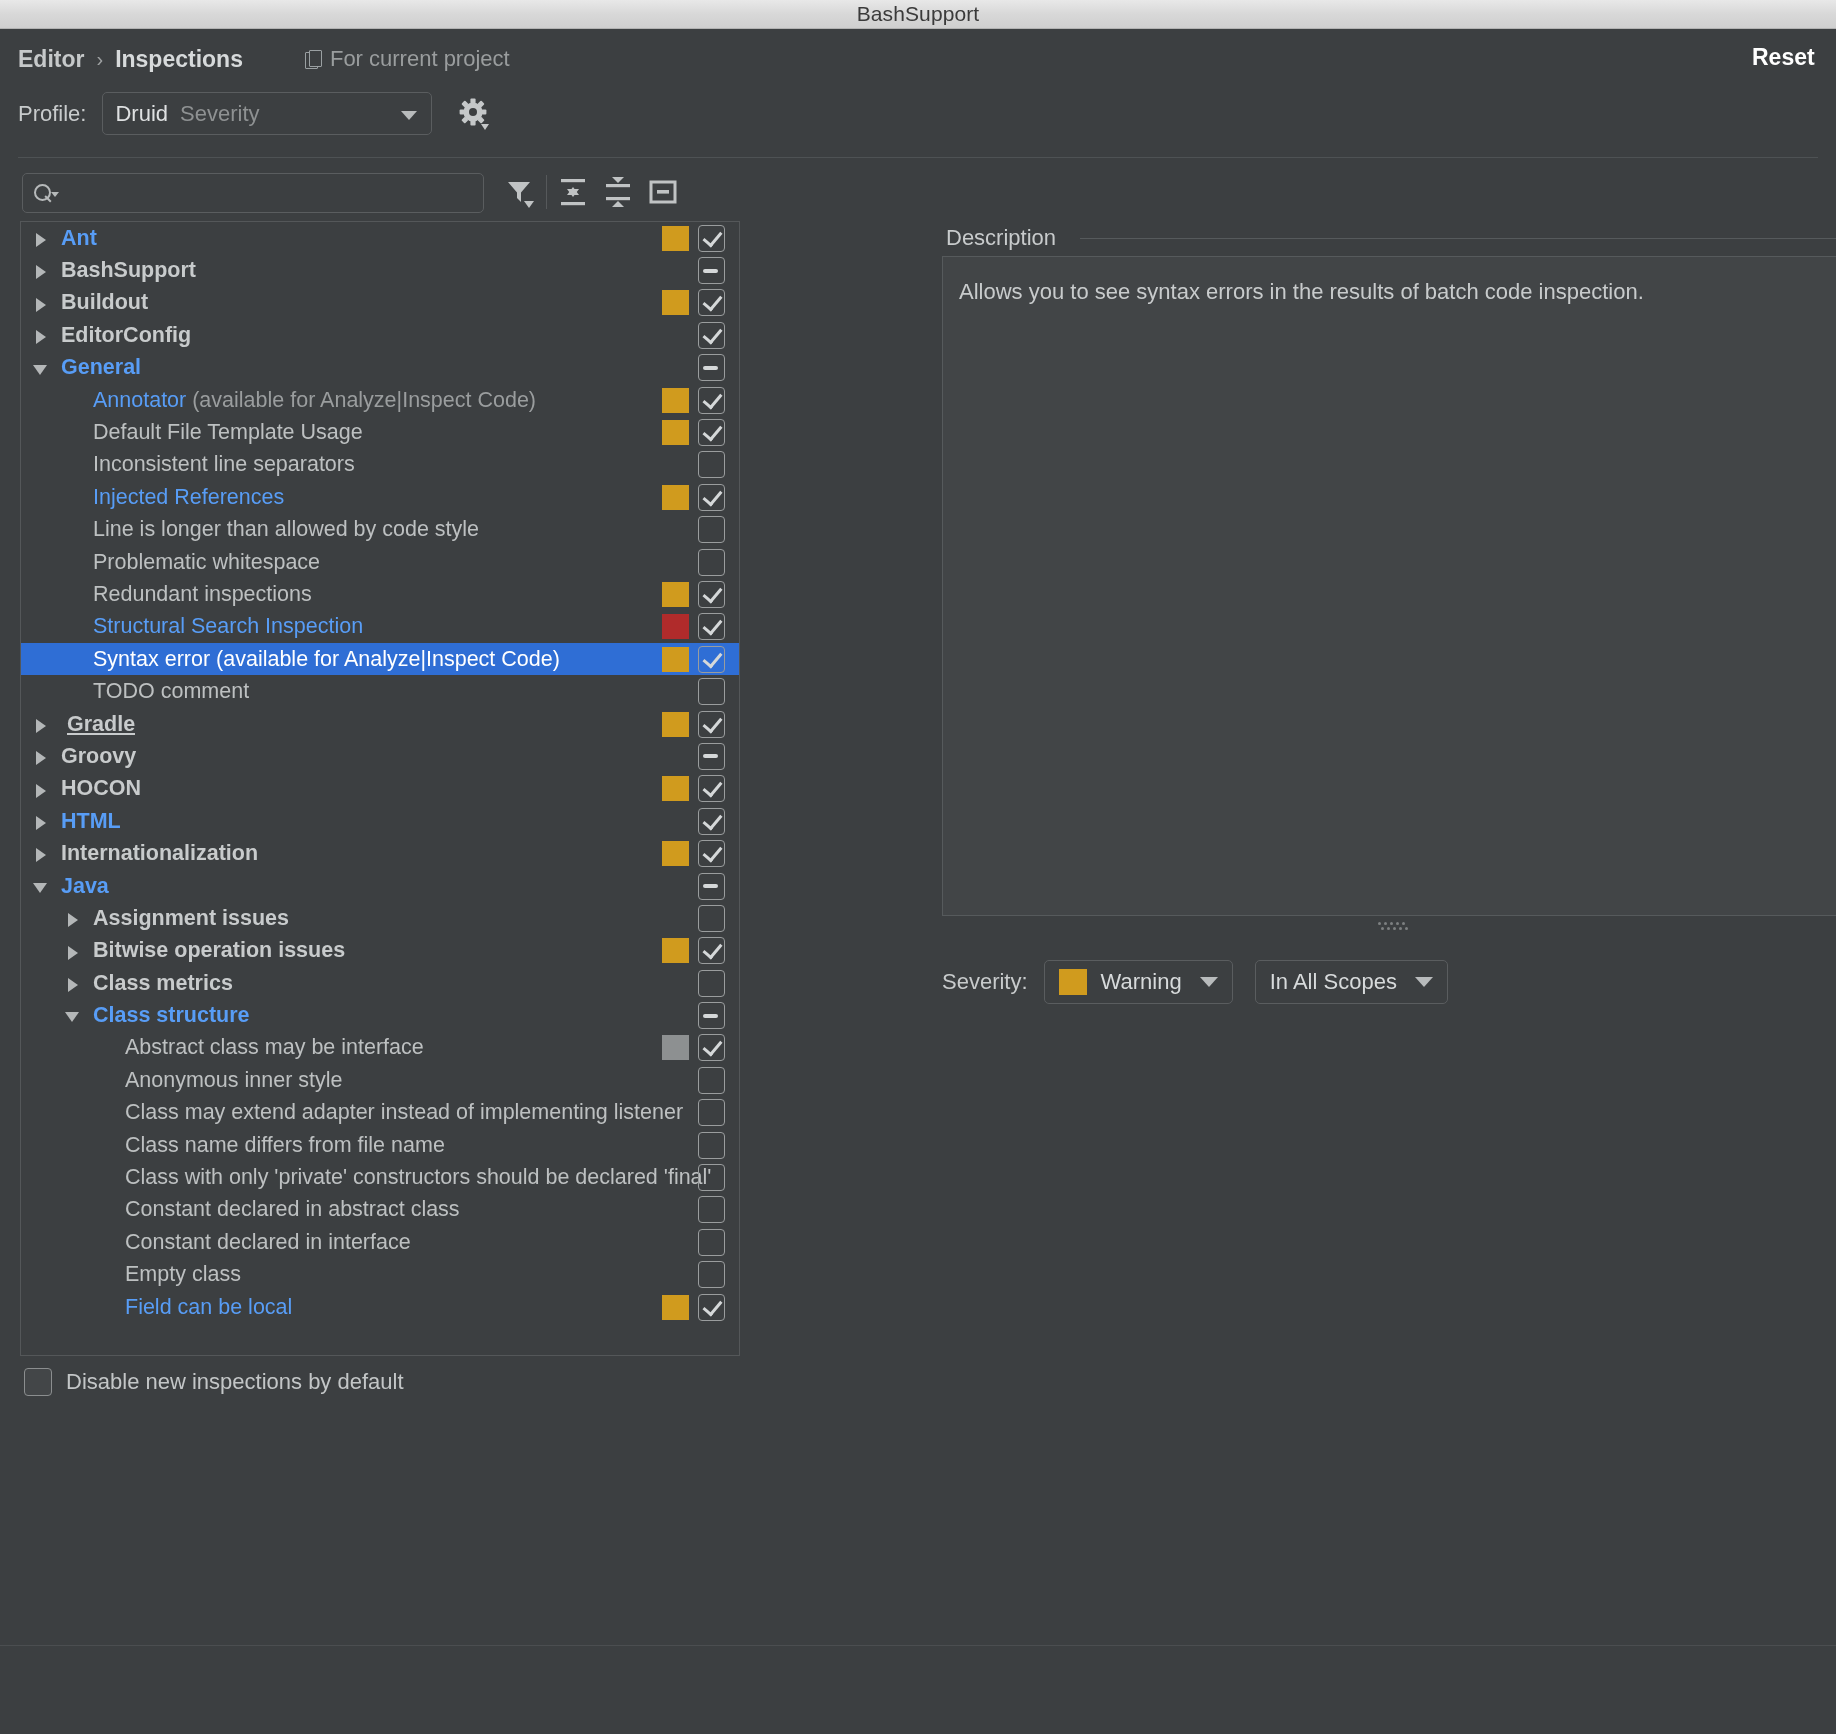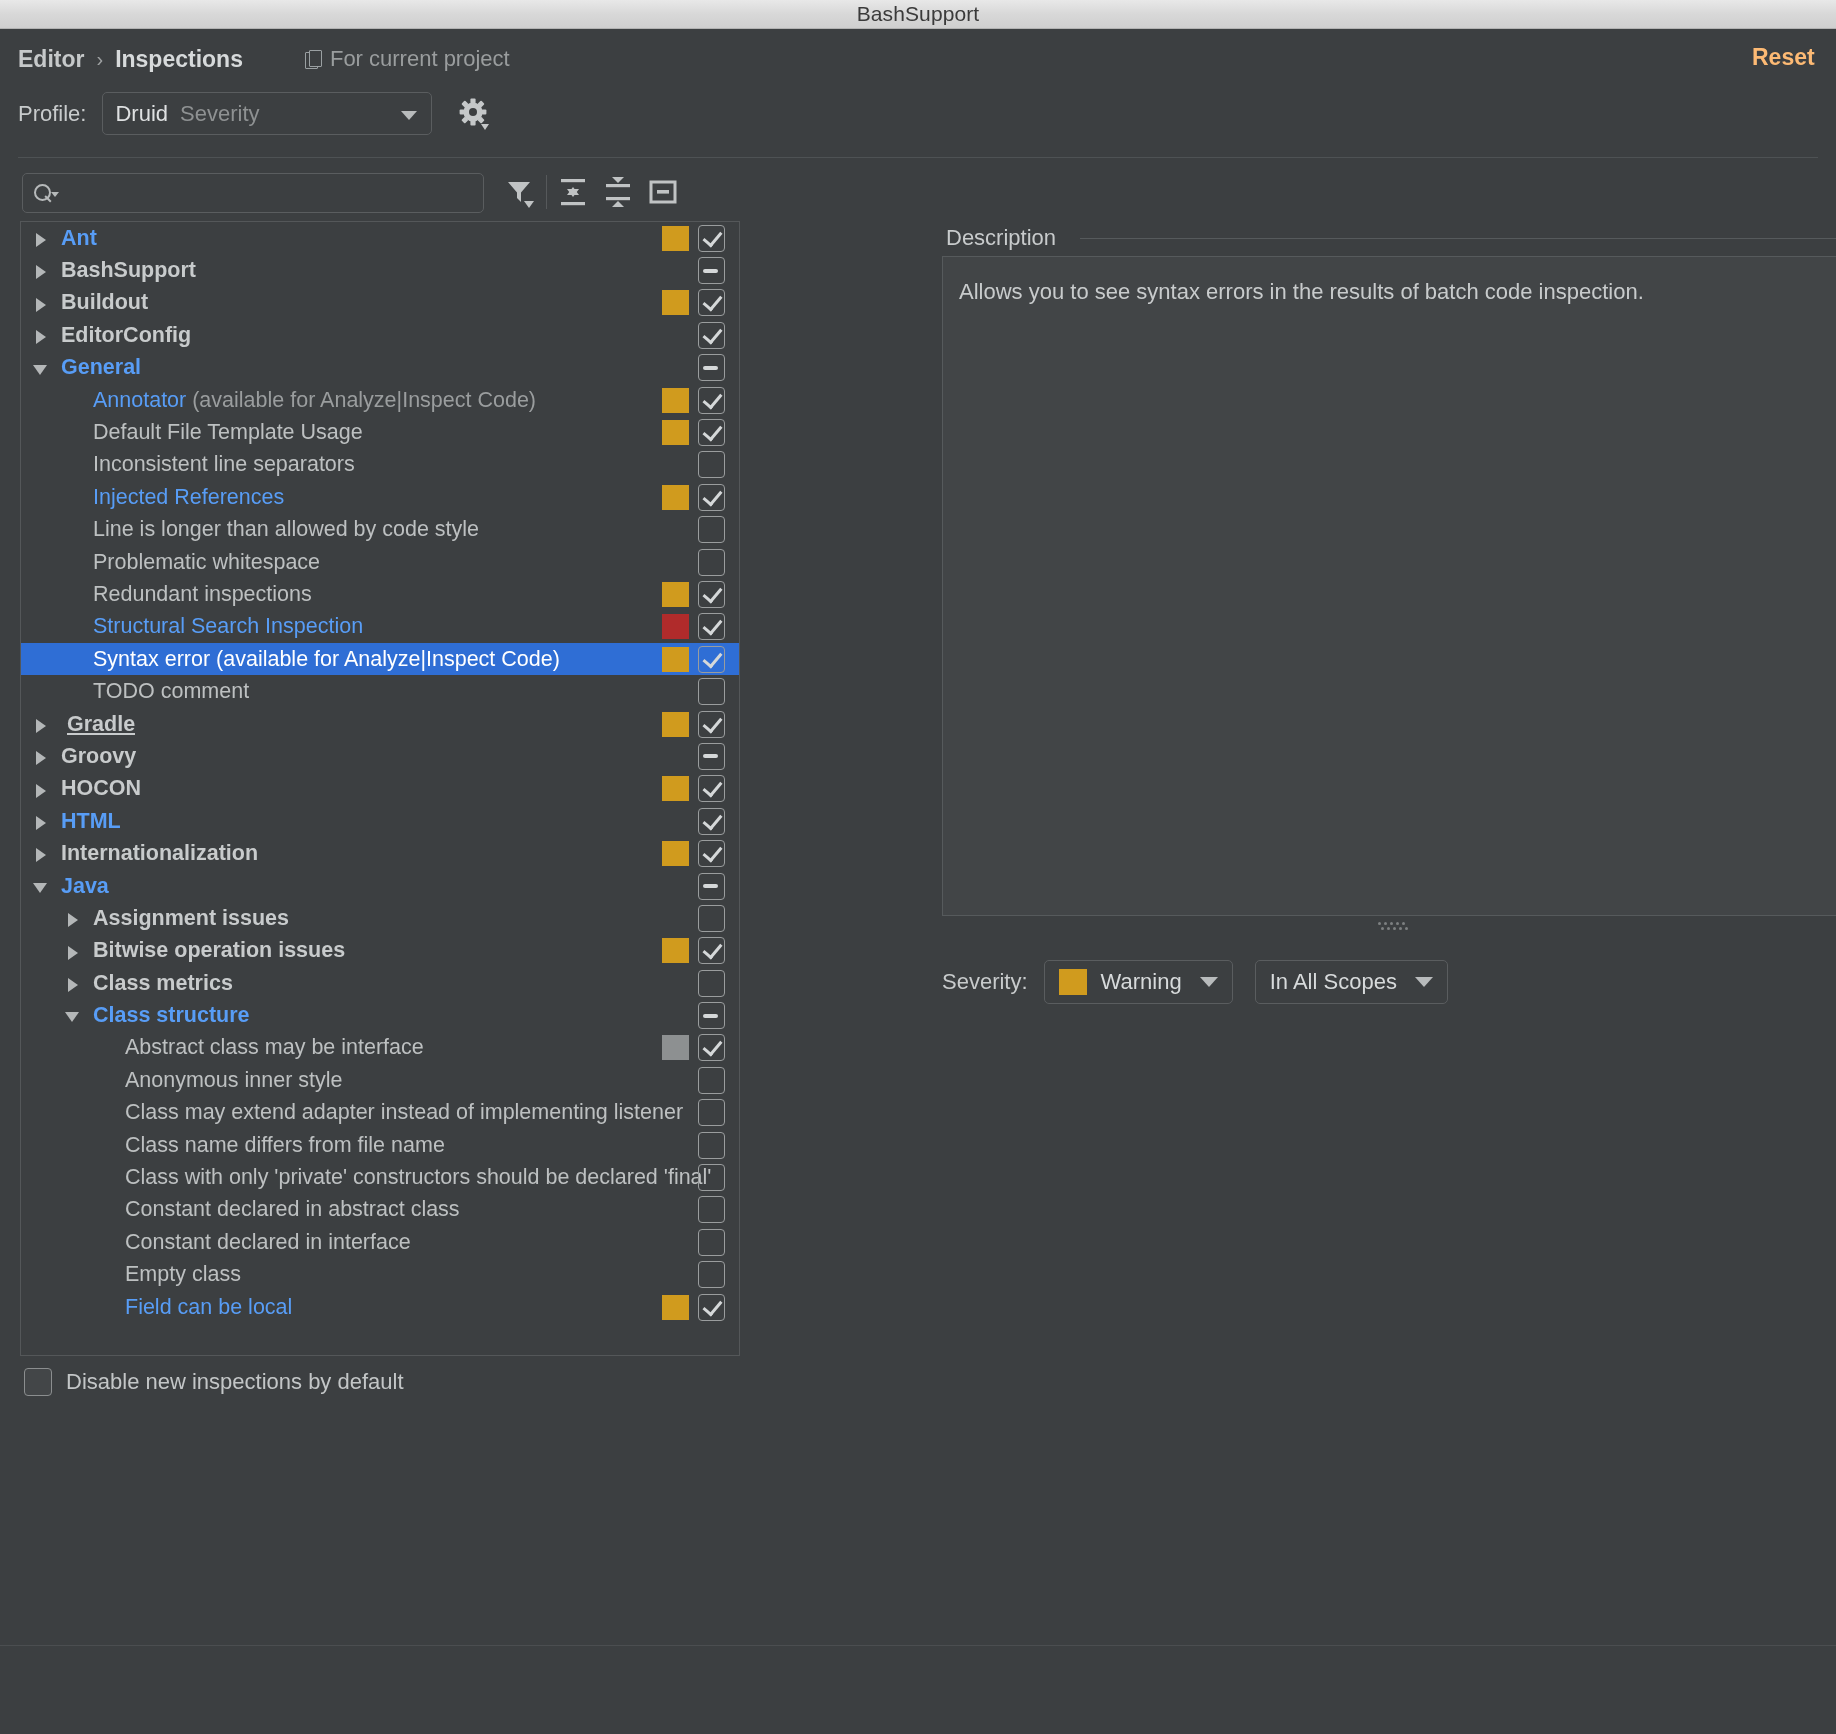--- a/index.html
+++ b/index.html
@@ -31,21 +31,21 @@
   }
   .scope-ico::before{
     content:""; position:absolute; left:0; top:2px; width:11px; height:15px;
     border:1.5px solid #9aa0a2; border-radius:1px;
   }
   .scope-ico::after{
     content:""; position:absolute; left:4px; top:0px; width:11px; height:15px;
     border:1.5px solid #9aa0a2; border-radius:1px; background:#3c3f41;
   }
   .scope-txt { font-size:22px; color:#9a9d9e; }
-  .reset-link { position:absolute; right:0px; top:44px; font-size:23px; font-weight:bold; color:#fdba74;
+  .reset-link { position:absolute; right:0px; top:44px; font-size:23px; font-weight:bold; color:#ffffff;
                 white-space:nowrap; overflow:hidden; width:84px; }
 
   
   .profile-row { position:absolute; left:18px; top:92px; display:flex; align-items:center; }
   .profile-label { font-size:22px; color:#c8cbcc; margin-right:16px; }
   .combo {
     width:330px; height:43px; background:#3c3f41; border:1px solid #5a5d5f; border-radius:5px;
     display:flex; align-items:center; padding:0 12px; position:relative;
   }
   .combo .v1 { font-size:22px; color:#dfe1e2; }

